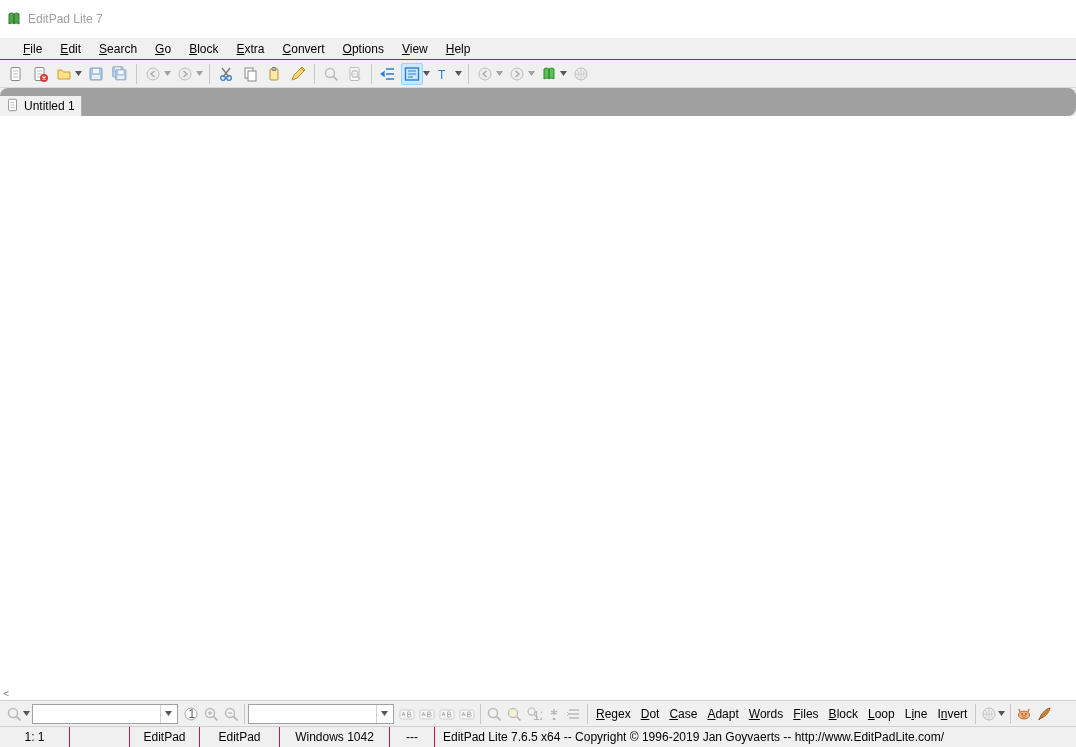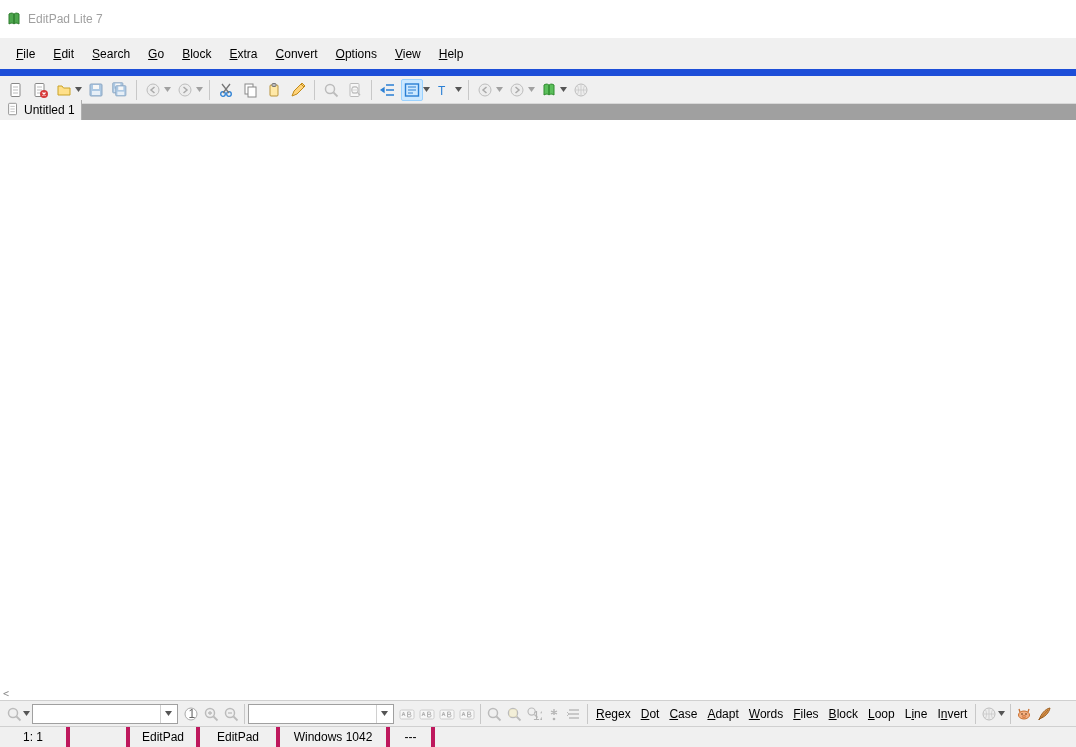--- a/index.html
+++ b/index.html
@@ -4,36 +4,36 @@
 <style>
 * { margin:0; padding:0; box-sizing:border-box; font-family:"Segoe UI",Tahoma,sans-serif; font-size:12px; }
 body { width:1076px; height:747px; background:#f0f0f0; display:flex; flex-direction:column; overflow:hidden; }
 
 
 .titlebar { height:24px; display:flex; align-items:center; padding:19px 6px; gap:6px; background:#fff; }
 .titlebar .app-icon svg { width:16px; height:16px; display:block; }
 .titlebar .title { color:#a0a0a0; }
 
 
-.menubar { height:38px; display:flex; align-items:center; padding:0 7px; gap:0; background:#f0f0f0; border-bottom:7px solid #1d4ed8; }
+.menubar { height:22px; display:flex; align-items:center; padding:0 14px; gap:0; background:#f0f0f0; border-bottom:1px solid #1d4ed8; }
 .menubar .menuitem { padding:3px 9px; cursor:default; }
 .menubar .menuitem .ul { text-decoration:underline; }
 
 
 .toolbar { height:28px; display:flex; align-items:center; padding:0 4px; gap:0; background:#f0f0f0; border-bottom:1px solid #d8d8d8; }
 .tb-btn { width:22px; height:22px; display:flex; align-items:center; justify-content:center; border:1px solid transparent; border-radius:2px; margin:0 1px; }
 .tb-btn.active { background:#cce8ff; border-color:#99d1ff; }
 .tb-btn.disabled { opacity:.5; pointer-events:none; }
 .tb-btn svg { width:16px; height:16px; }
 .tb-sep { width:1px; height:20px; background:#c8c8c8; margin:0 4px; }
 .tb-drop { width:8px; display:flex; align-items:center; justify-content:center; margin-left:-2px; margin-right:2px; }
 .tb-drop svg { width:7px; height:5px; }
 
 
-.tabstrip { height:16px; background:#a0a0a0; display:flex; align-items:flex-end; }
+.tabstrip { height:28px; background:#a0a0a0; display:flex; align-items:flex-end;border-radius:8px; }
 .tab { height:20px; background:#f0f0f0; border-right:1px solid #b0b0b0; display:flex; align-items:center; padding:0 6px; gap:4px; font-size:11px; }
 .tab svg { width:14px; height:14px; }
 
 
 .editor-wrap { flex:1 1 auto; background:#fff; position:relative; border-bottom:1px solid #d0d0d0; }
 .editor { width:100%; height:100%; border:none; resize:none; padding:2px 4px; font-family:Consolas,monospace; font-size:13px; outline:none; background:#fff; }
 .hscroll-hint { position:absolute; left:3px; bottom:1px; font-size:10px; color:#888; font-family:Consolas,monospace; }
 
 
 .searchbar { height:26px; display:flex; align-items:center; padding:0 4px; background:#f0f0f0; border-bottom:1px solid #d0d0d0; gap:0; overflow:hidden; }
@@ -42,21 +42,21 @@
 .searchbar .combo .drop { width:15px; display:flex; align-items:center; justify-content:center; border-left:1px solid #d0d0d0; height:100%; }
 .searchbar .opt { padding:2px 5px; cursor:default; }
 .searchbar .opt .ul { text-decoration:underline; }
 .sb-sep { width:1px; height:20px; background:#c8c8c8; margin:0 3px; }
 .sb-btn { width:20px; height:20px; display:flex; align-items:center; justify-content:center; border:1px solid transparent; border-radius:2px; }
 .sb-btn.disabled { opacity:.5; }
 .sb-btn svg { width:16px; height:16px; }
 
 
 .statusbar { height:20px; display:flex; align-items:center; background:#f0f0f0; font-size:11px; }
-.statusbar .cell { padding:0 8px; border-right:4px solid #be185d; height:100%; display:flex; align-items:center; }
+.statusbar .cell { padding:0 8px; border-right:1px solid #be185d; height:100%; display:flex; align-items:center; }
 .statusbar .pos { width:70px; justify-content:center; }
 .flexcell { flex:1; padding-left:10px; }
 </style>
 </head>
 <body>
 
 <svg width="0" height="0" style="position:absolute">
   <defs>
     <g id="i-doc">
         <rect x="3" y="1.5" width="9" height="13" rx="1" fill="#fff" stroke="#888" stroke-width="1"></rect>
@@ -491,13 +491,14 @@
     </div>
 </div>
 
 <div class="statusbar">
   <div class="cell pos">1: 1</div>
   <div class="cell" style="width:60px"></div>
   <div class="cell" style="width:70px;justify-content:center">EditPad</div>
   <div class="cell" style="width:80px;justify-content:center">EditPad</div>
   <div class="cell" style="width:110px;justify-content:center">Windows 1042</div>
   <div class="cell" style="width:45px;justify-content:center">---</div>
+  <div class="cell flexcell" style="border-right:none">EditPad Lite 7.6.5 x64  --  Copyright © 1996-2019  Jan Goyvaerts  --  http://www.EditPadLite.com/</div>
 </div>
 
 </body></html>

